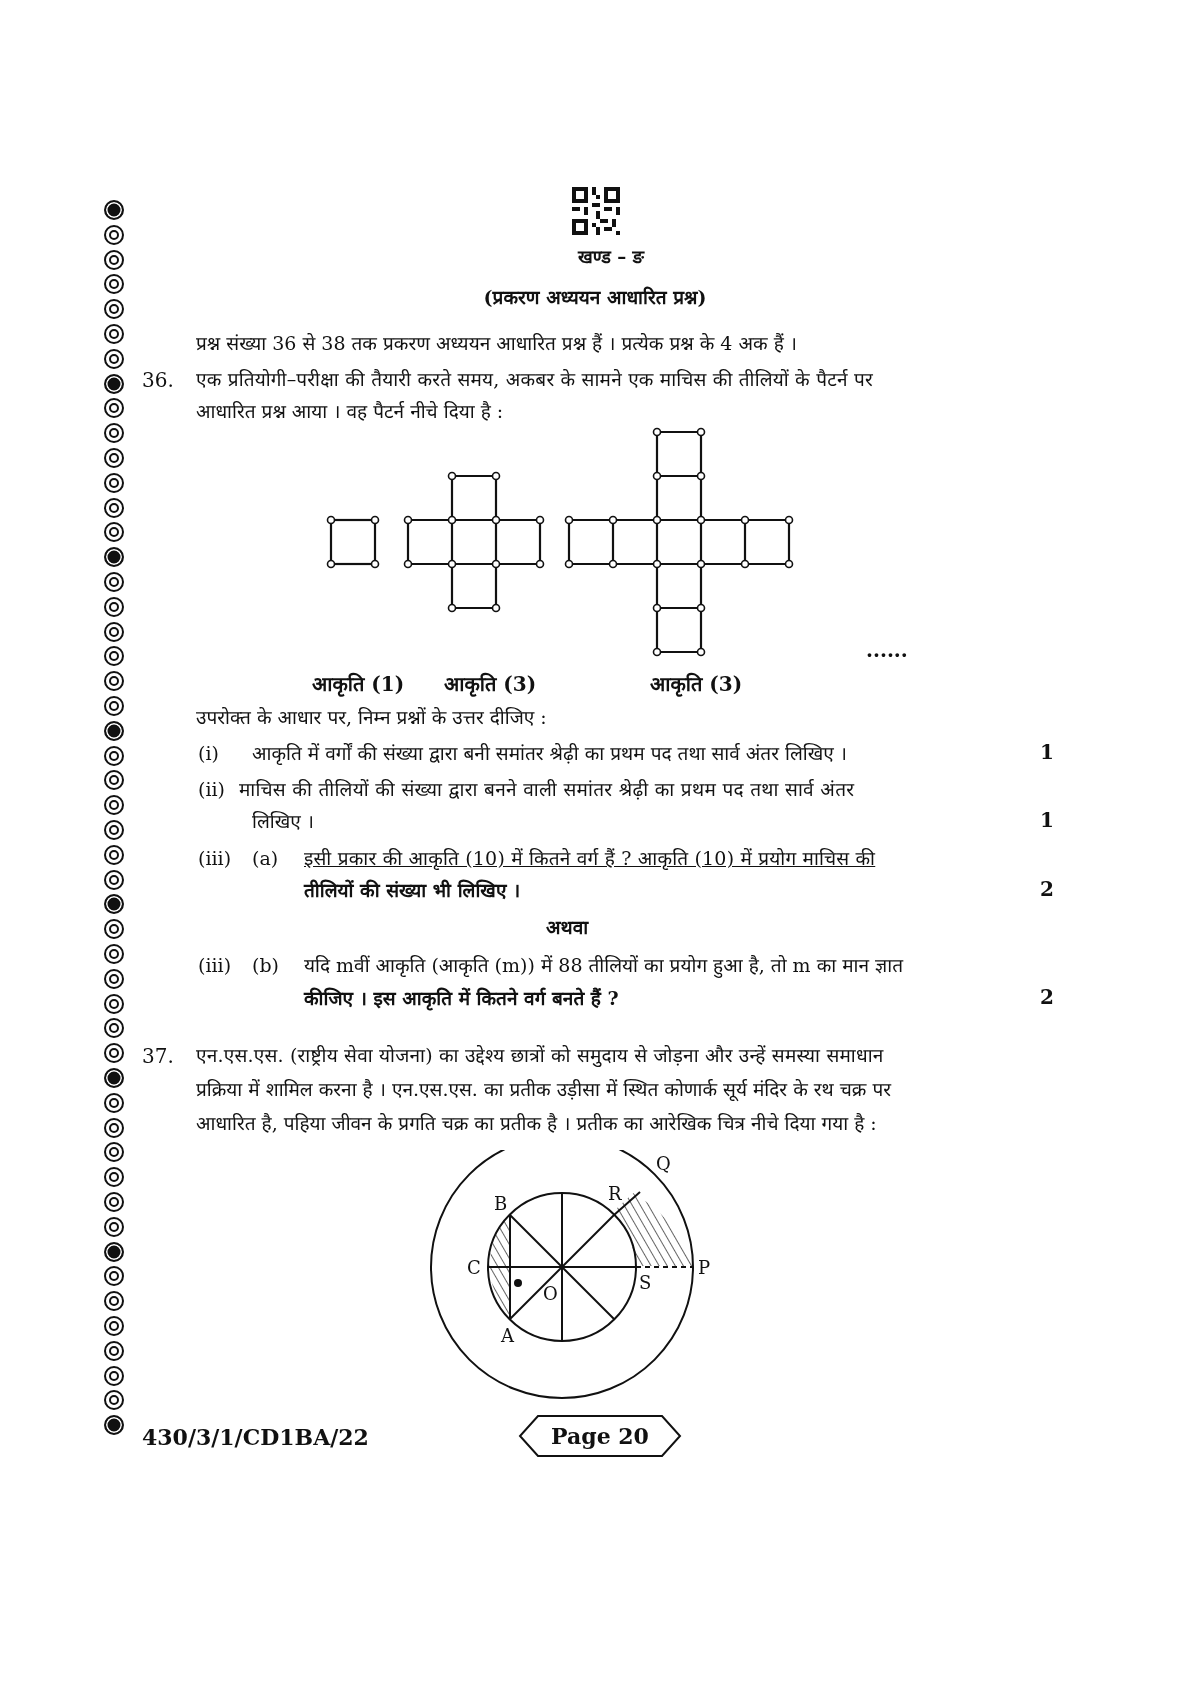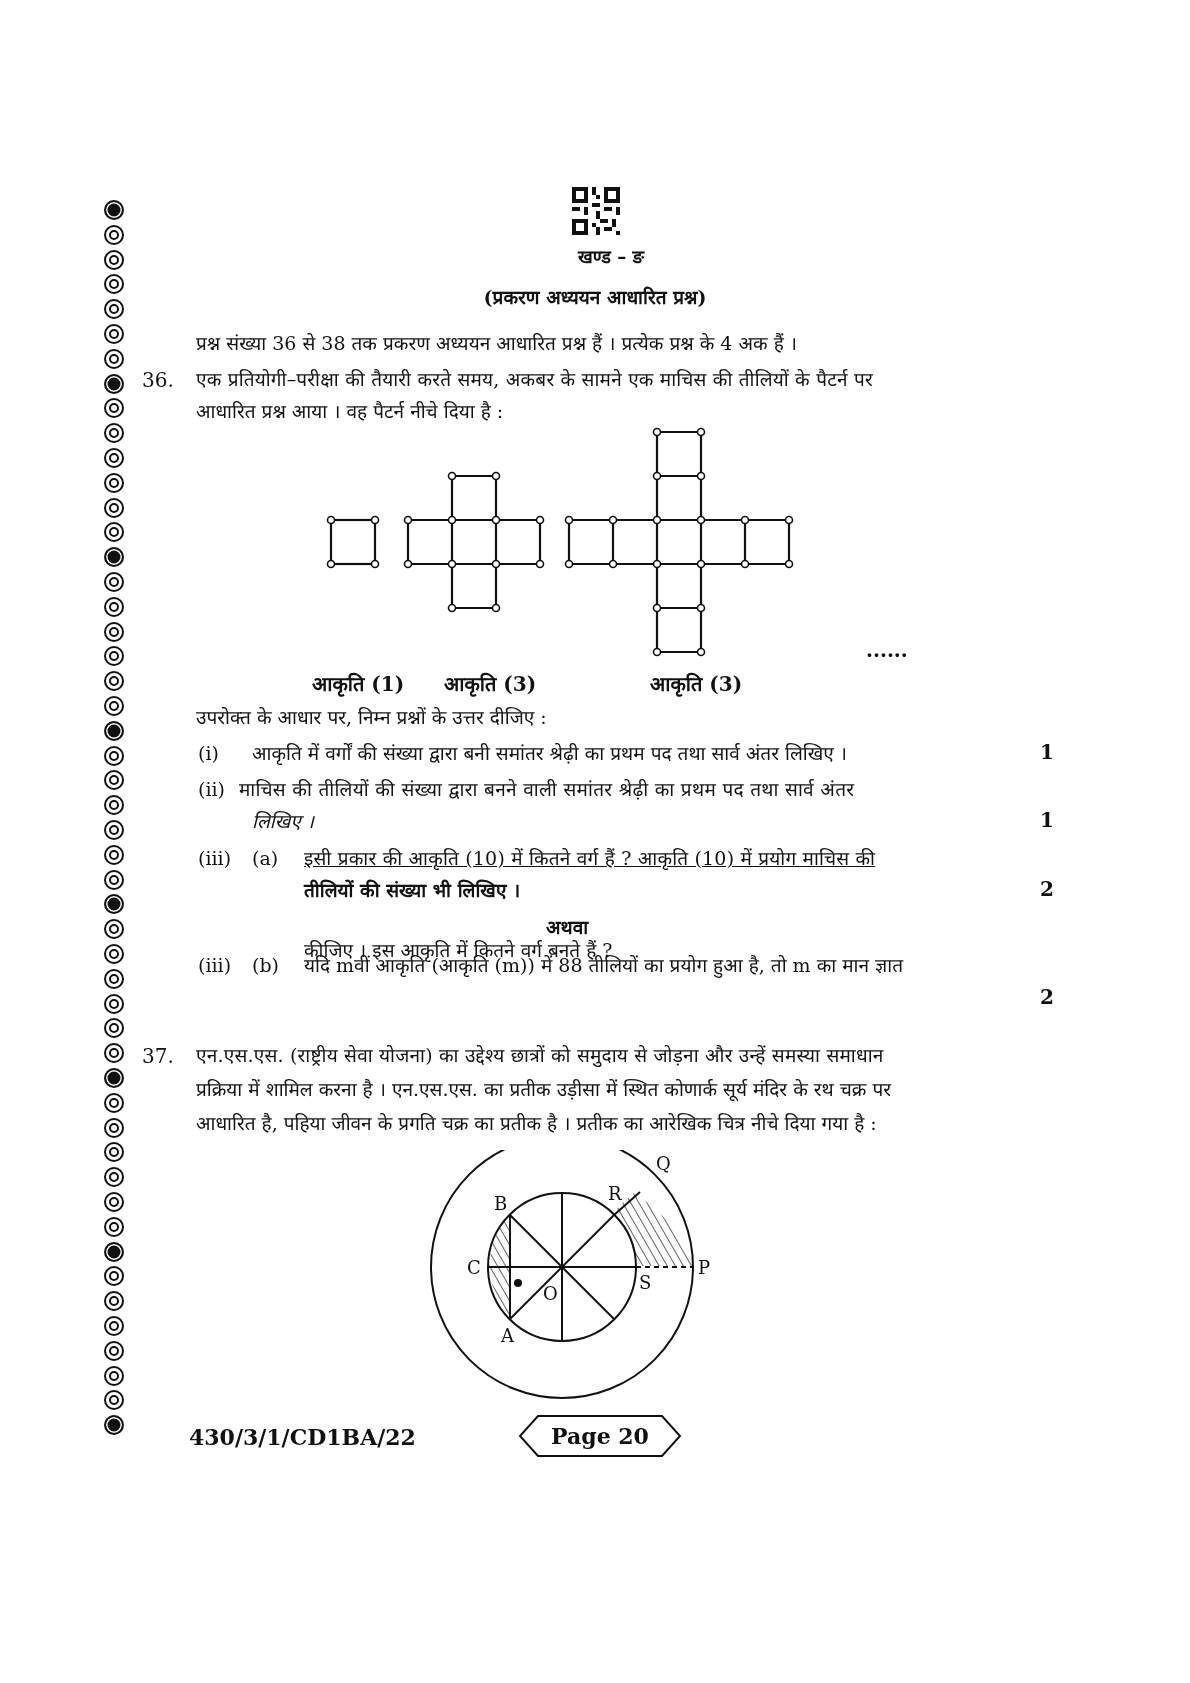--- a/index.html
+++ b/index.html
@@ -15,21 +15,21 @@
   .mc.filled { background:#111; border-color:#111; box-shadow: inset 0 0 0 1.5px #fff; }
   .mc.filled::before, .mc.filled::after { display:none; }
 
   .qr { position:absolute; left:572px; top:187px; width:48px; height:48px; }
   .section-title { position:absolute; left:0; width:1190px; text-align:center; font-weight:bold; font-size:18px; }
   .line { position:absolute; font-size:19px; line-height:26px; white-space:nowrap; }
   .qnum { position:absolute; font-size:20px; }
   .marks { position:absolute; left:1040px; font-size:20px; font-weight:bold; }
   .bold { font-weight:bold; }
   .fig-label { position:absolute; font-size:20px; font-weight:bold; }
-  .footer-code { position:absolute; left:142px; top:1424px; font-size:22px; font-weight:bold; font-family:"DejaVu Serif", serif;margin-left:47px; }
+  .footer-code { position:absolute; left:142px; top:1424px; font-size:22px; font-weight:bold; font-family:"DejaVu Serif", serif; }
   .page-badge { position:absolute; left:518px; top:1414px; width:164px; height:44px; }
   .page-badge span { position:absolute; left:0; top:9px; width:164px; text-align:center; font-weight:bold; font-size:22px; }
 </style>
 </head>
 <body>
 
 <div class="margin-strip" id="margin">
     <div class="mc filled" style="top: 0px;"></div>
     <div class="mc" style="top: 24.8px;"></div>
     <div class="mc" style="top: 49.6px;"></div>
@@ -170,35 +170,35 @@
 <div class="fig-label" style="left:866px;top:638px;">......</div>
 
 <div class="line" style="left:196px;top:704px;">उपरोक्त के आधार पर, निम्न प्रश्नों के उत्तर दीजिए :</div>
 
 <div class="line" style="left:198px;top:740px;">(i)</div>
 <div class="line" style="left:252px;top:740px;">आकृति में वर्गों की संख्या द्वारा बनी समांतर श्रेढ़ी का प्रथम पद तथा सार्व अंतर लिखिए ।</div>
 <div class="marks" style="top:740px;">1</div>
 
 <div class="line" style="left:198px;top:776px;">(ii)</div>
 <div class="line" style="left:239px;top:776px;letter-spacing:0.3px;">माचिस की तीलियों की संख्या द्वारा बनने वाली समांतर श्रेढ़ी का प्रथम पद तथा सार्व अंतर</div>
-<div class="line" style="left:252px;top:808px;font-style:italic;">लिखिए ।</div>
+<div class="line" style="left:252px;top:808px;">लिखिए ।</div>
 <div class="marks" style="top:808px;">1</div>
 
 <div class="line" style="left:198px;top:845px;">(iii)</div>
 <div class="line" style="left:252px;top:845px;">(a)</div>
 <div class="line" style="left:304px;top:845px;letter-spacing:0.2px;text-decoration:underline;">इसी प्रकार की आकृति (10) में कितने वर्ग हैं ? आकृति (10) में प्रयोग माचिस की</div>
 <div class="line" style="left:304px;top:877px;font-weight:bold;">तीलियों की संख्या भी लिखिए ।</div>
 <div class="marks" style="top:877px;">2</div>
 
 <div class="line bold" style="left:546px;top:914px;">अथवा</div>
 
 <div class="line" style="left:198px;top:952px;">(iii)</div>
 <div class="line" style="left:252px;top:952px;">(b)</div>
 <div class="line" style="left:304px;top:952px;">यदि mवीं आकृति (आकृति (m)) में 88 तीलियों का प्रयोग हुआ है, तो m का मान ज्ञात</div>
-<div class="line" style="left:304px;top:937px;">कीजिए । इस आकृति में कितने वर्ग बनते हैं ?</div>
+<div class="line" style="left:304px;top:985px;font-weight:bold;">कीजिए । इस आकृति में कितने वर्ग बनते हैं ?</div>
 <div class="marks" style="top:985px;">2</div>
 
 <div class="qnum" style="left:142px;top:1044px;">37.</div>
 <div class="line" style="left:196px;top:1042px;letter-spacing:0.2px;">एन.एस.एस. (राष्ट्रीय सेवा योजना) का उद्देश्य छात्रों को समुदाय से जोड़ना और उन्हें समस्या समाधान</div>
 <div class="line" style="left:196px;top:1076px;">प्रक्रिया में शामिल करना है । एन.एस.एस. का प्रतीक उड़ीसा में स्थित कोणार्क सूर्य मंदिर के रथ चक्र पर</div>
 <div class="line" style="left:196px;top:1110px;">आधारित है, पहिया जीवन के प्रगति चक्र का प्रतीक है । प्रतीक का आरेखिक चित्र नीचे दिया गया है :</div>
 
 <svg class="abs" style="left:430px;top:1150px;" width="300" height="250" viewBox="0 0 300 250">
   <defs>
     <pattern id="hatch" patternUnits="userSpaceOnUse" width="7" height="7" patternTransform="rotate(-30)">

